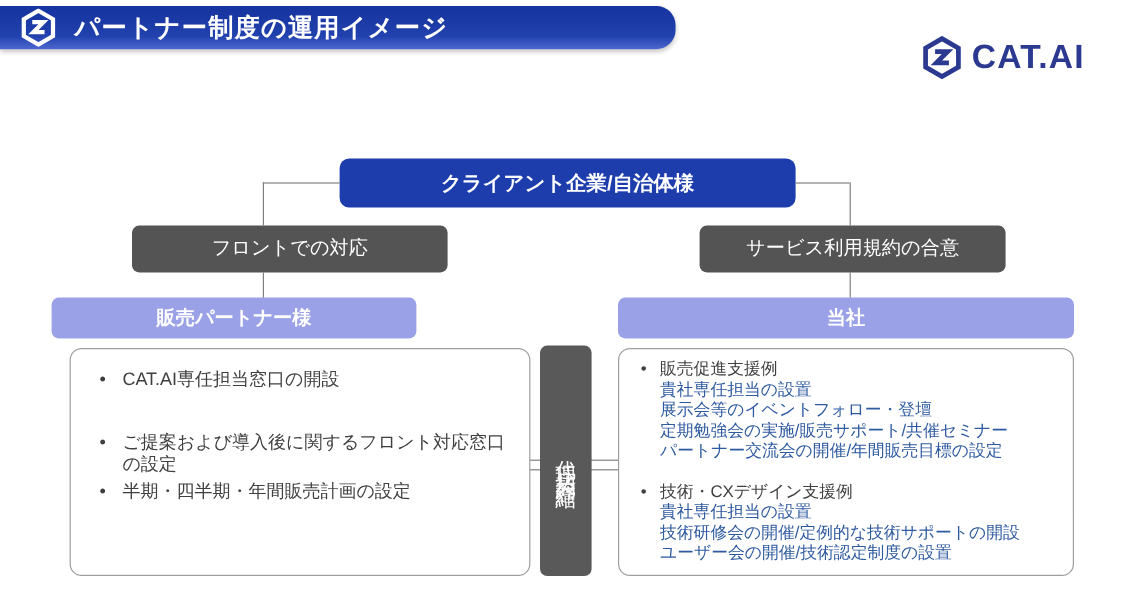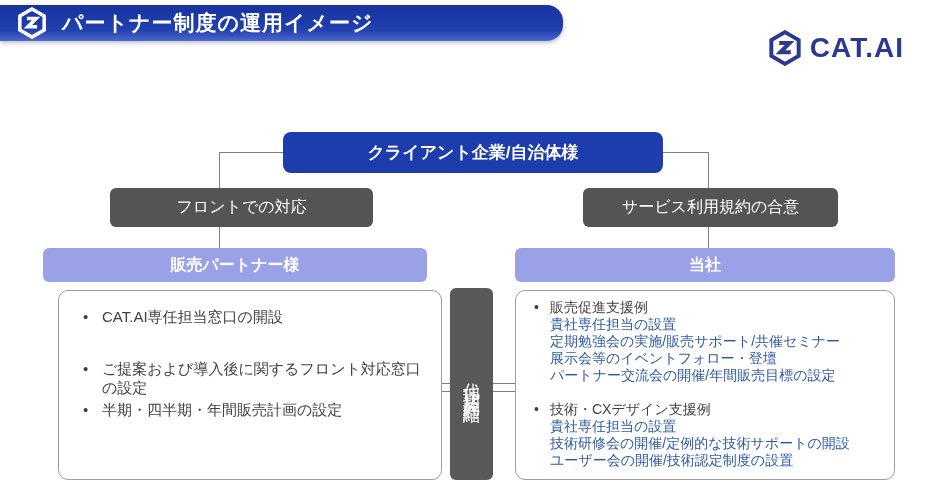--- a/index.html
+++ b/index.html
@@ -23,21 +23,21 @@
   .brand-text{font-size:28px;font-weight:bold;letter-spacing:1px;}
   
   .node{position:absolute;display:flex;align-items:center;justify-content:center;
         box-sizing:border-box;text-align:center;}
   .client{left:283px;top:132px;width:380px;height:41px;background:#1e3dad;border-radius:8px;
           color:#fff;font-size:17px;font-weight:bold;}
   .graybox{background:#545454;border-radius:6px;color:#fff;font-size:16px;}
   .front{left:110px;top:188px;width:263px;height:39px;}
   .terms{left:583px;top:188px;width:255px;height:39px;}
   .purple{background:#9ba1e6;border-radius:6px;color:#fff;font-size:16px;font-weight:bold;}
-  .partner{left:43px;top:248px;width:384px;height:34px;}
+  .partner{left:43px;top:248px;width:304px;height:34px;}
   .company{left:515px;top:248px;width:380px;height:34px;}
   
   .content{position:absolute;top:290px;height:190px;background:#fff;border:1px solid #9e9e9e;
            border-radius:10px;box-sizing:border-box;z-index:2;}
   .content.left{left:58px;width:384px;padding:16px 18px 0 22px;}
   .content.right{left:515px;width:380px;padding:8px 10px 0 18px;}
   
   .contract{position:absolute;left:450px;top:288px;width:43px;height:192px;background:#595959;
             border-radius:6px;color:#fff;display:flex;align-items:center;justify-content:center;
             writing-mode:vertical-rl;font-size:17px;letter-spacing:4px;z-index:3;}
@@ -107,22 +107,22 @@
       <li>ご提案および導入後に関するフロント対応窓口の設定</li>
       <li>半期・四半期・年間販売計画の設定</li>
     </ul>
   </div>
 
   <div class="content right">
     <div class="section">
       <div class="section-title">販売促進支援例</div>
       <ul class="sub">
         <li>貴社専任担当の設置</li>
+        <li>展示会等のイベントフォロー・登壇</li>
         <li>定期勉強会の実施/販売サポート/共催セミナー</li>
-        <li>展示会等のイベントフォロー・登壇</li>
         <li>パートナー交流会の開催/年間販売目標の設定</li>
       </ul>
     </div>
     <div class="section">
       <div class="section-title">技術・CXデザイン支援例</div>
       <ul class="sub">
         <li>貴社専任担当の設置</li>
         <li>技術研修会の開催/定例的な技術サポートの開設</li>
         <li>ユーザー会の開催/技術認定制度の設置</li>
       </ul>

